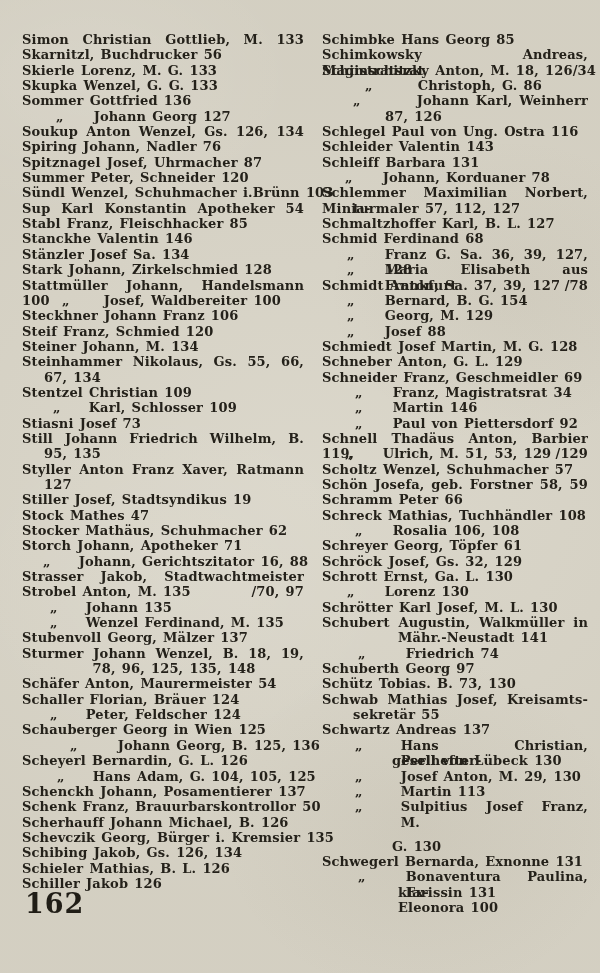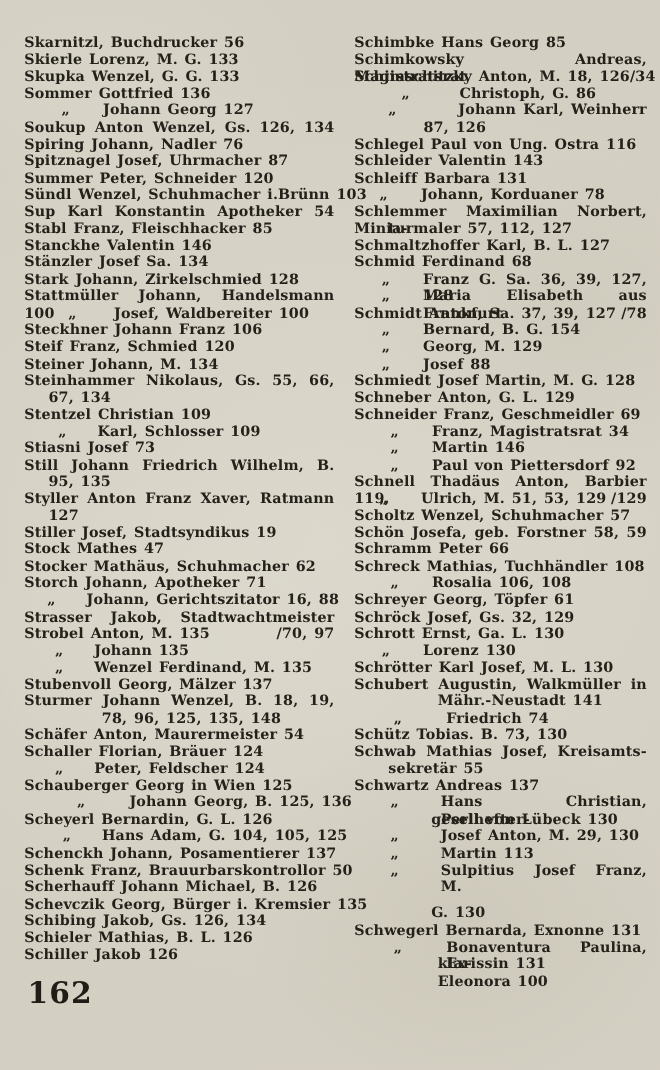--- a/index.html
+++ b/index.html
@@ -35,20 +35,23 @@
   .pagenum{
     position:absolute;left:25px;top:888px;
     font-size:27px;font-weight:700;letter-spacing:1px;color:#201d16;
   }
 </style>
 </head>
 <body>
 
 <div class="page">
   <div class="col col-left" id="col-left">
+      <div class="line j">
+        <span class="txt">Simon Christian Gottlieb, M. 133</span>
+      </div>
       <div class="line">
         <span class="txt">Skarnitzl, Buchdrucker 56</span>
       </div>
       <div class="line">
         <span class="txt">Skierle Lorenz, M. G. 133</span>
       </div>
       <div class="line">
         <span class="txt">Skupka Wenzel, G. G. 133</span>
       </div>
       <div class="line">
@@ -352,20 +355,23 @@
       </div>
       <div class="line j">
         <span class="txt">Schubert Augustin, Walkmüller in</span>
       </div>
       <div class="line" style="padding-left: 76px;">
         <span class="txt">Mähr.-Neustadt 141</span>
       </div>
       <div class="line" style="padding-left: 36px;">
         <span class="ditto" style="margin-right: 40px;">„</span>
         <span class="txt">Friedrich 74</span>
+      </div>
+      <div class="line">
+        <span class="txt">Schuberth Georg 97</span>
       </div>
       <div class="line">
         <span class="txt">Schütz Tobias. B. 73, 130</span>
       </div>
       <div class="line j">
         <span class="txt">Schwab Mathias Josef, Kreisamts-</span>
       </div>
       <div class="line" style="padding-left: 31px;">
         <span class="txt">sekretär 55</span>
       </div>

